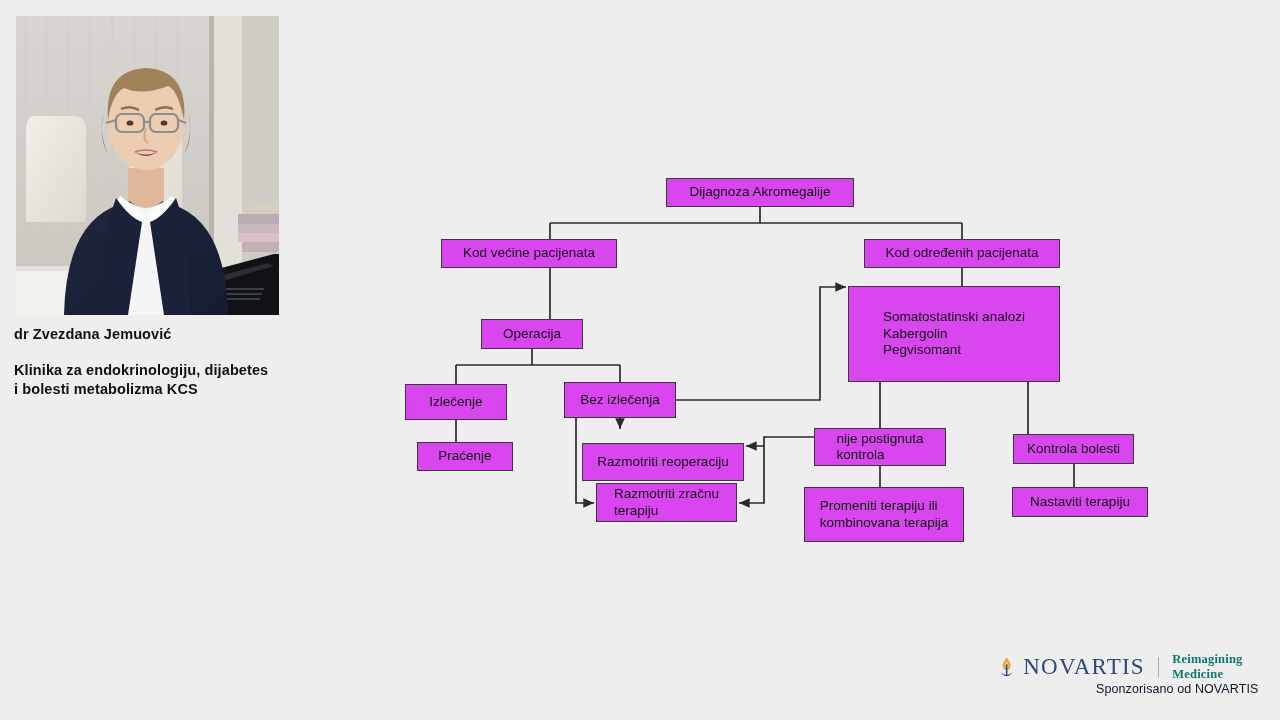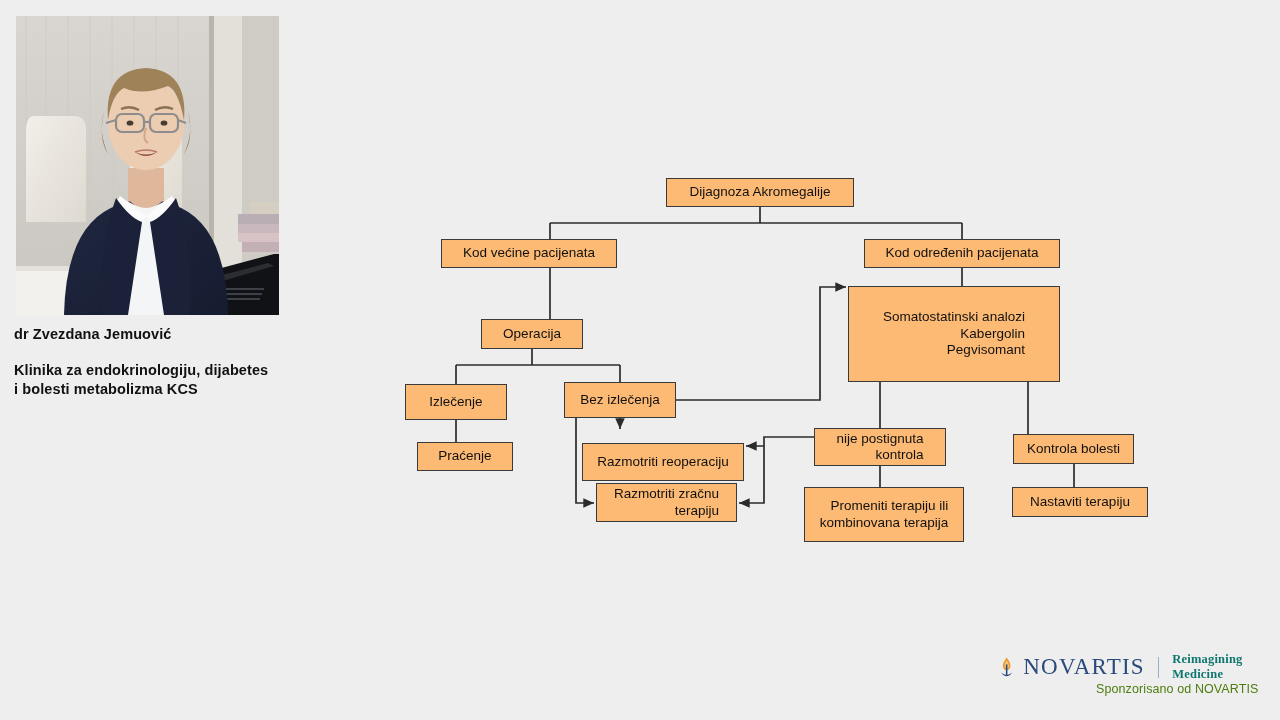--- a/index.html
+++ b/index.html
@@ -23,25 +23,25 @@
   }
   #speaker-name{top:326px;font-size:14.5px;}
   #speaker-affiliation{top:361px;font-size:14.5px;line-height:19px;white-space:pre-line;}
   
   #flowchart{
     position:absolute;left:390px;top:165px;width:780px;height:410px;
   }
   #flowchart svg{display:block;}
   .fcbox{
     position:absolute;
-    background:#fdba74;
+    background:#d946ef;
     border:1.6px solid #3a3a3a;
     box-sizing:border-box;
     display:flex;align-items:center;justify-content:center;
-    text-align:right;
+    text-align:left;
     color:#111;
     font-size:13.5px;
     line-height:16.5px;
     white-space:pre-line;
     font-family:"Liberation Sans", sans-serif;
   }
   
   #novartis-logo{
     position:absolute;left:998px;top:652px;
     display:flex;align-items:center;gap:8px;
@@ -52,21 +52,21 @@
   }
   #novartis-divider{
     width:1.6px;height:21px;background:#9bb0c8;margin:0 5px;
   }
   #novartis-tagline{
     font-family:"Liberation Serif", serif;
     font-size:12.5px;font-weight:bold;color:#0f766e;letter-spacing:.2px;
   }
   #sponsor-note{
     position:absolute;left:1096px;top:682px;
-    font-size:12.5px;color:#4d7c0f;letter-spacing:.1px;
+    font-size:12.5px;color:#0f172a;letter-spacing:.1px;
   }
 </style>
 </head>
 <body>
 
 <div id="speaker-photo">
   <svg viewBox="0 0 263 299" xmlns="http://www.w3.org/2000/svg">
     <defs>
       <linearGradient id="wallg" x1="0" y1="0" x2="0" y2="1">
         <stop offset="0" stop-color="#d9d6d1"></stop>

